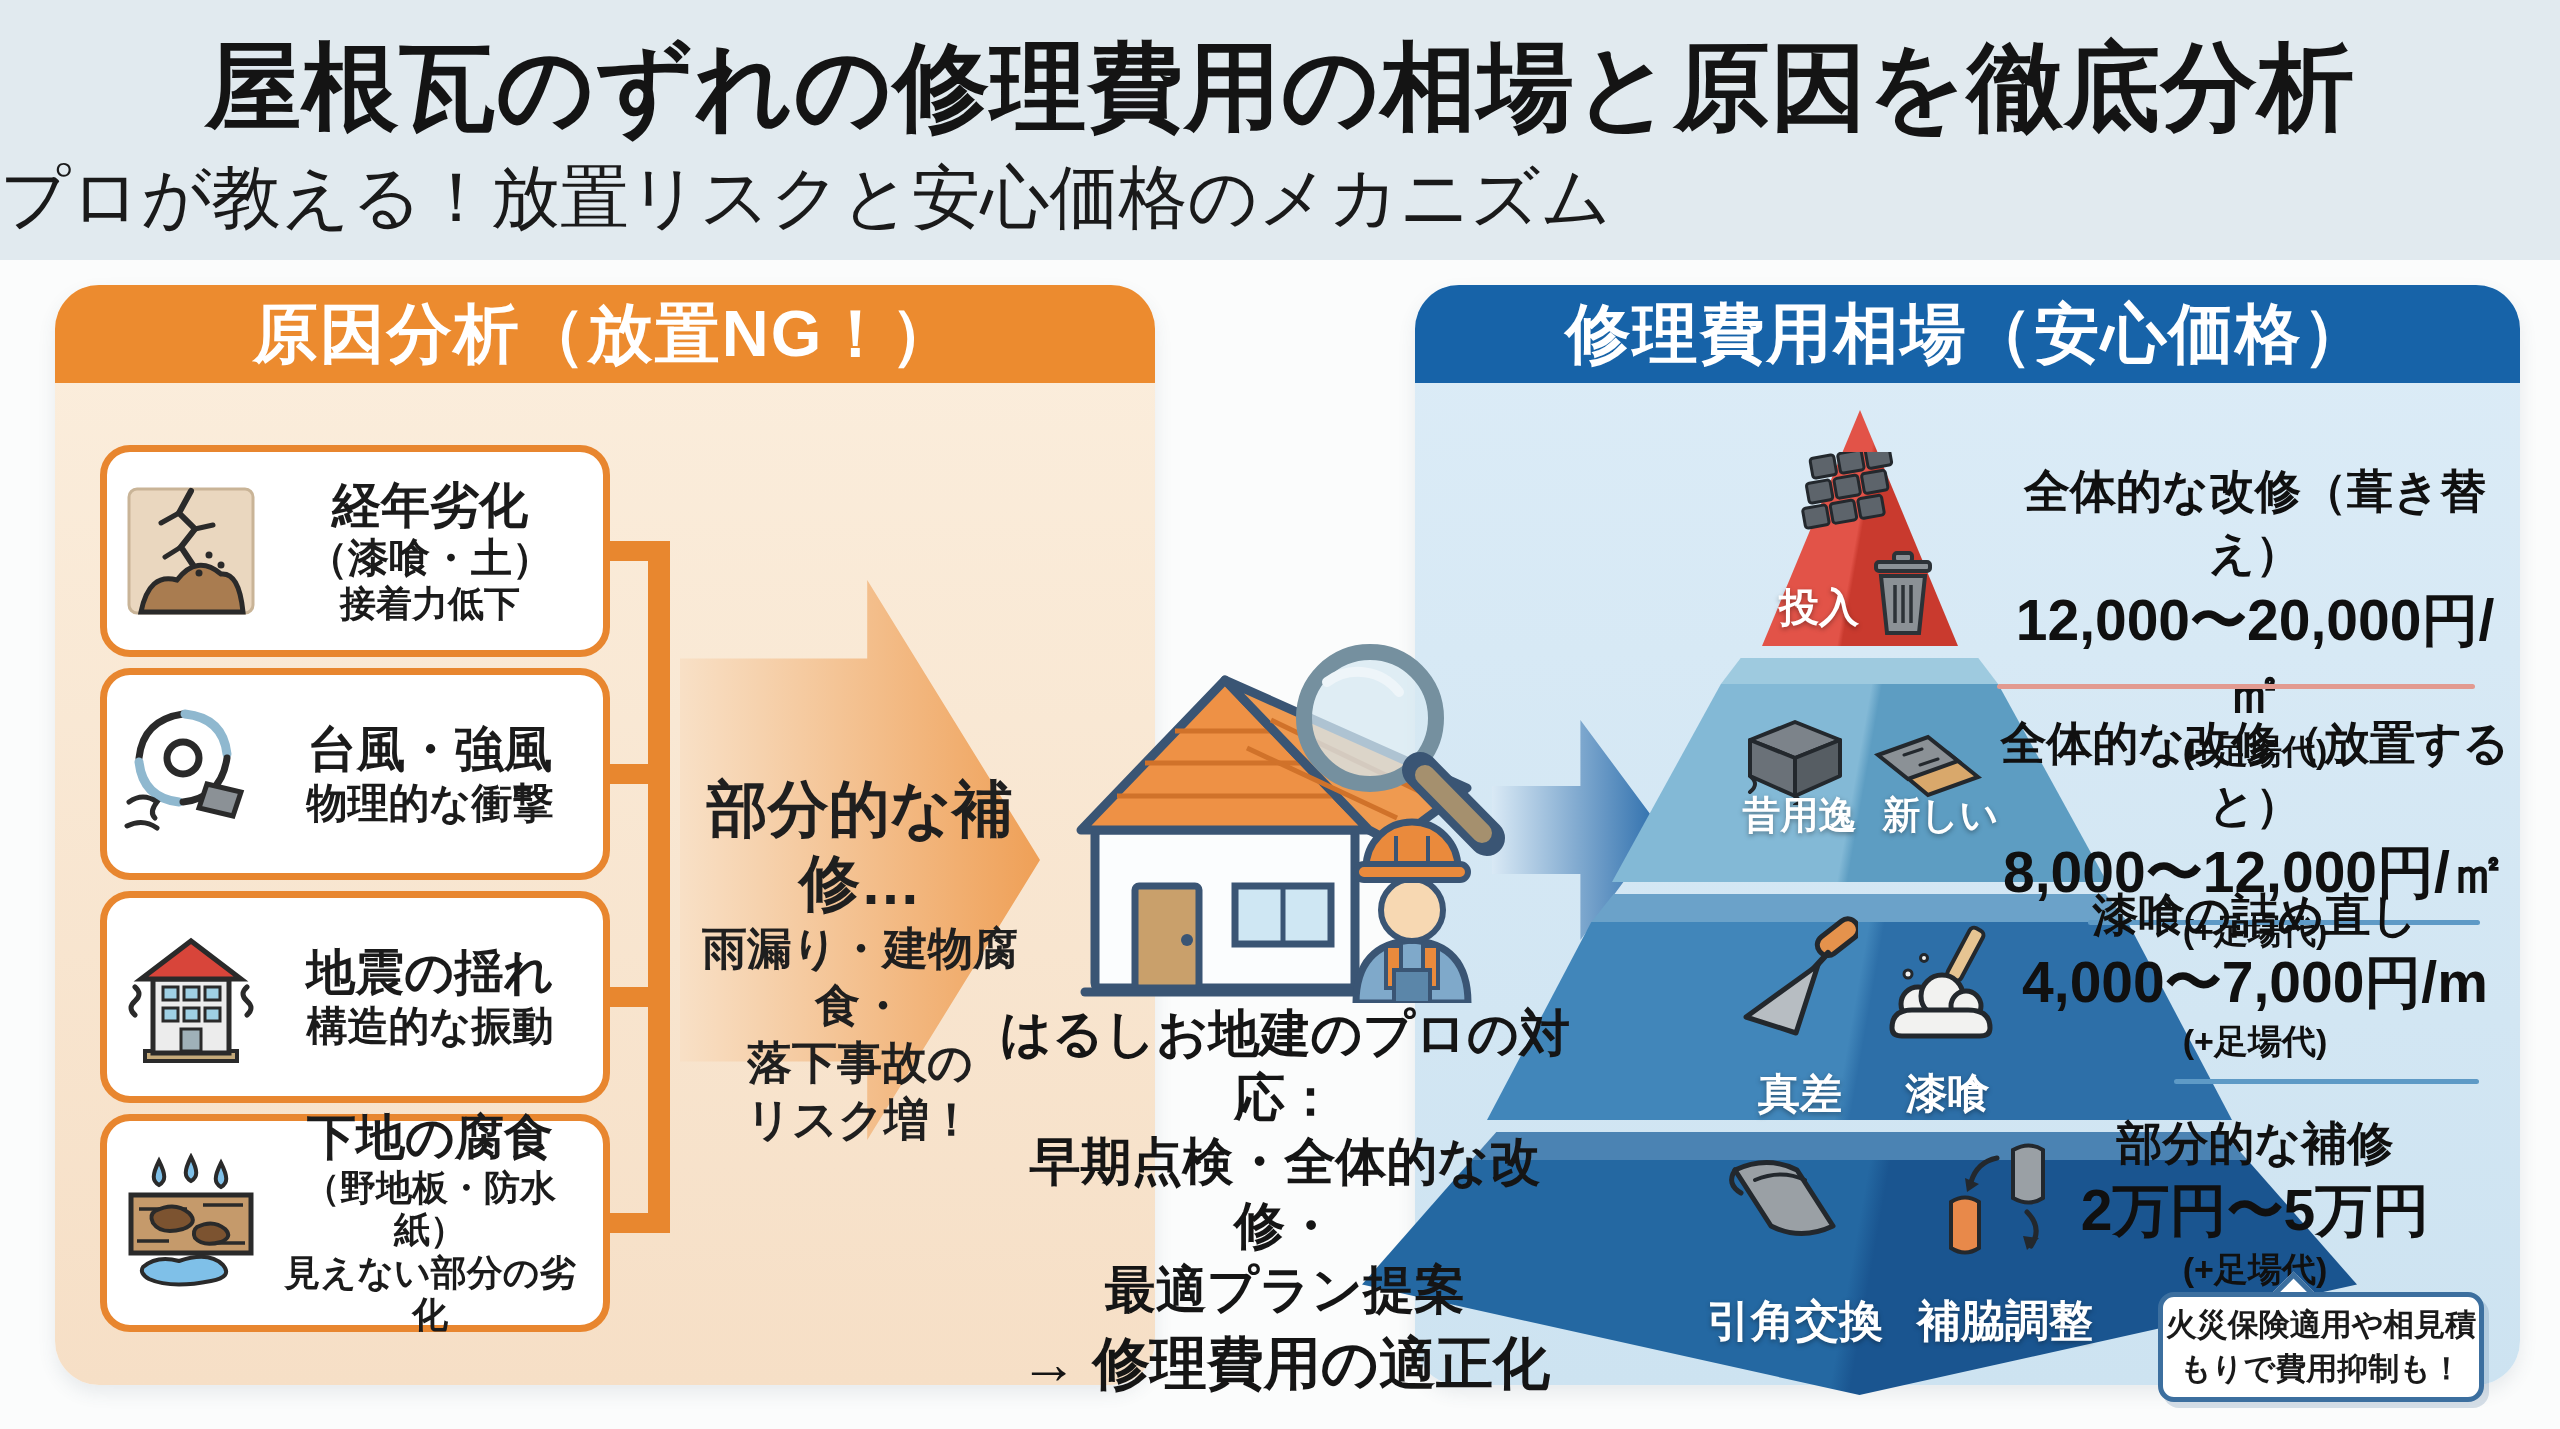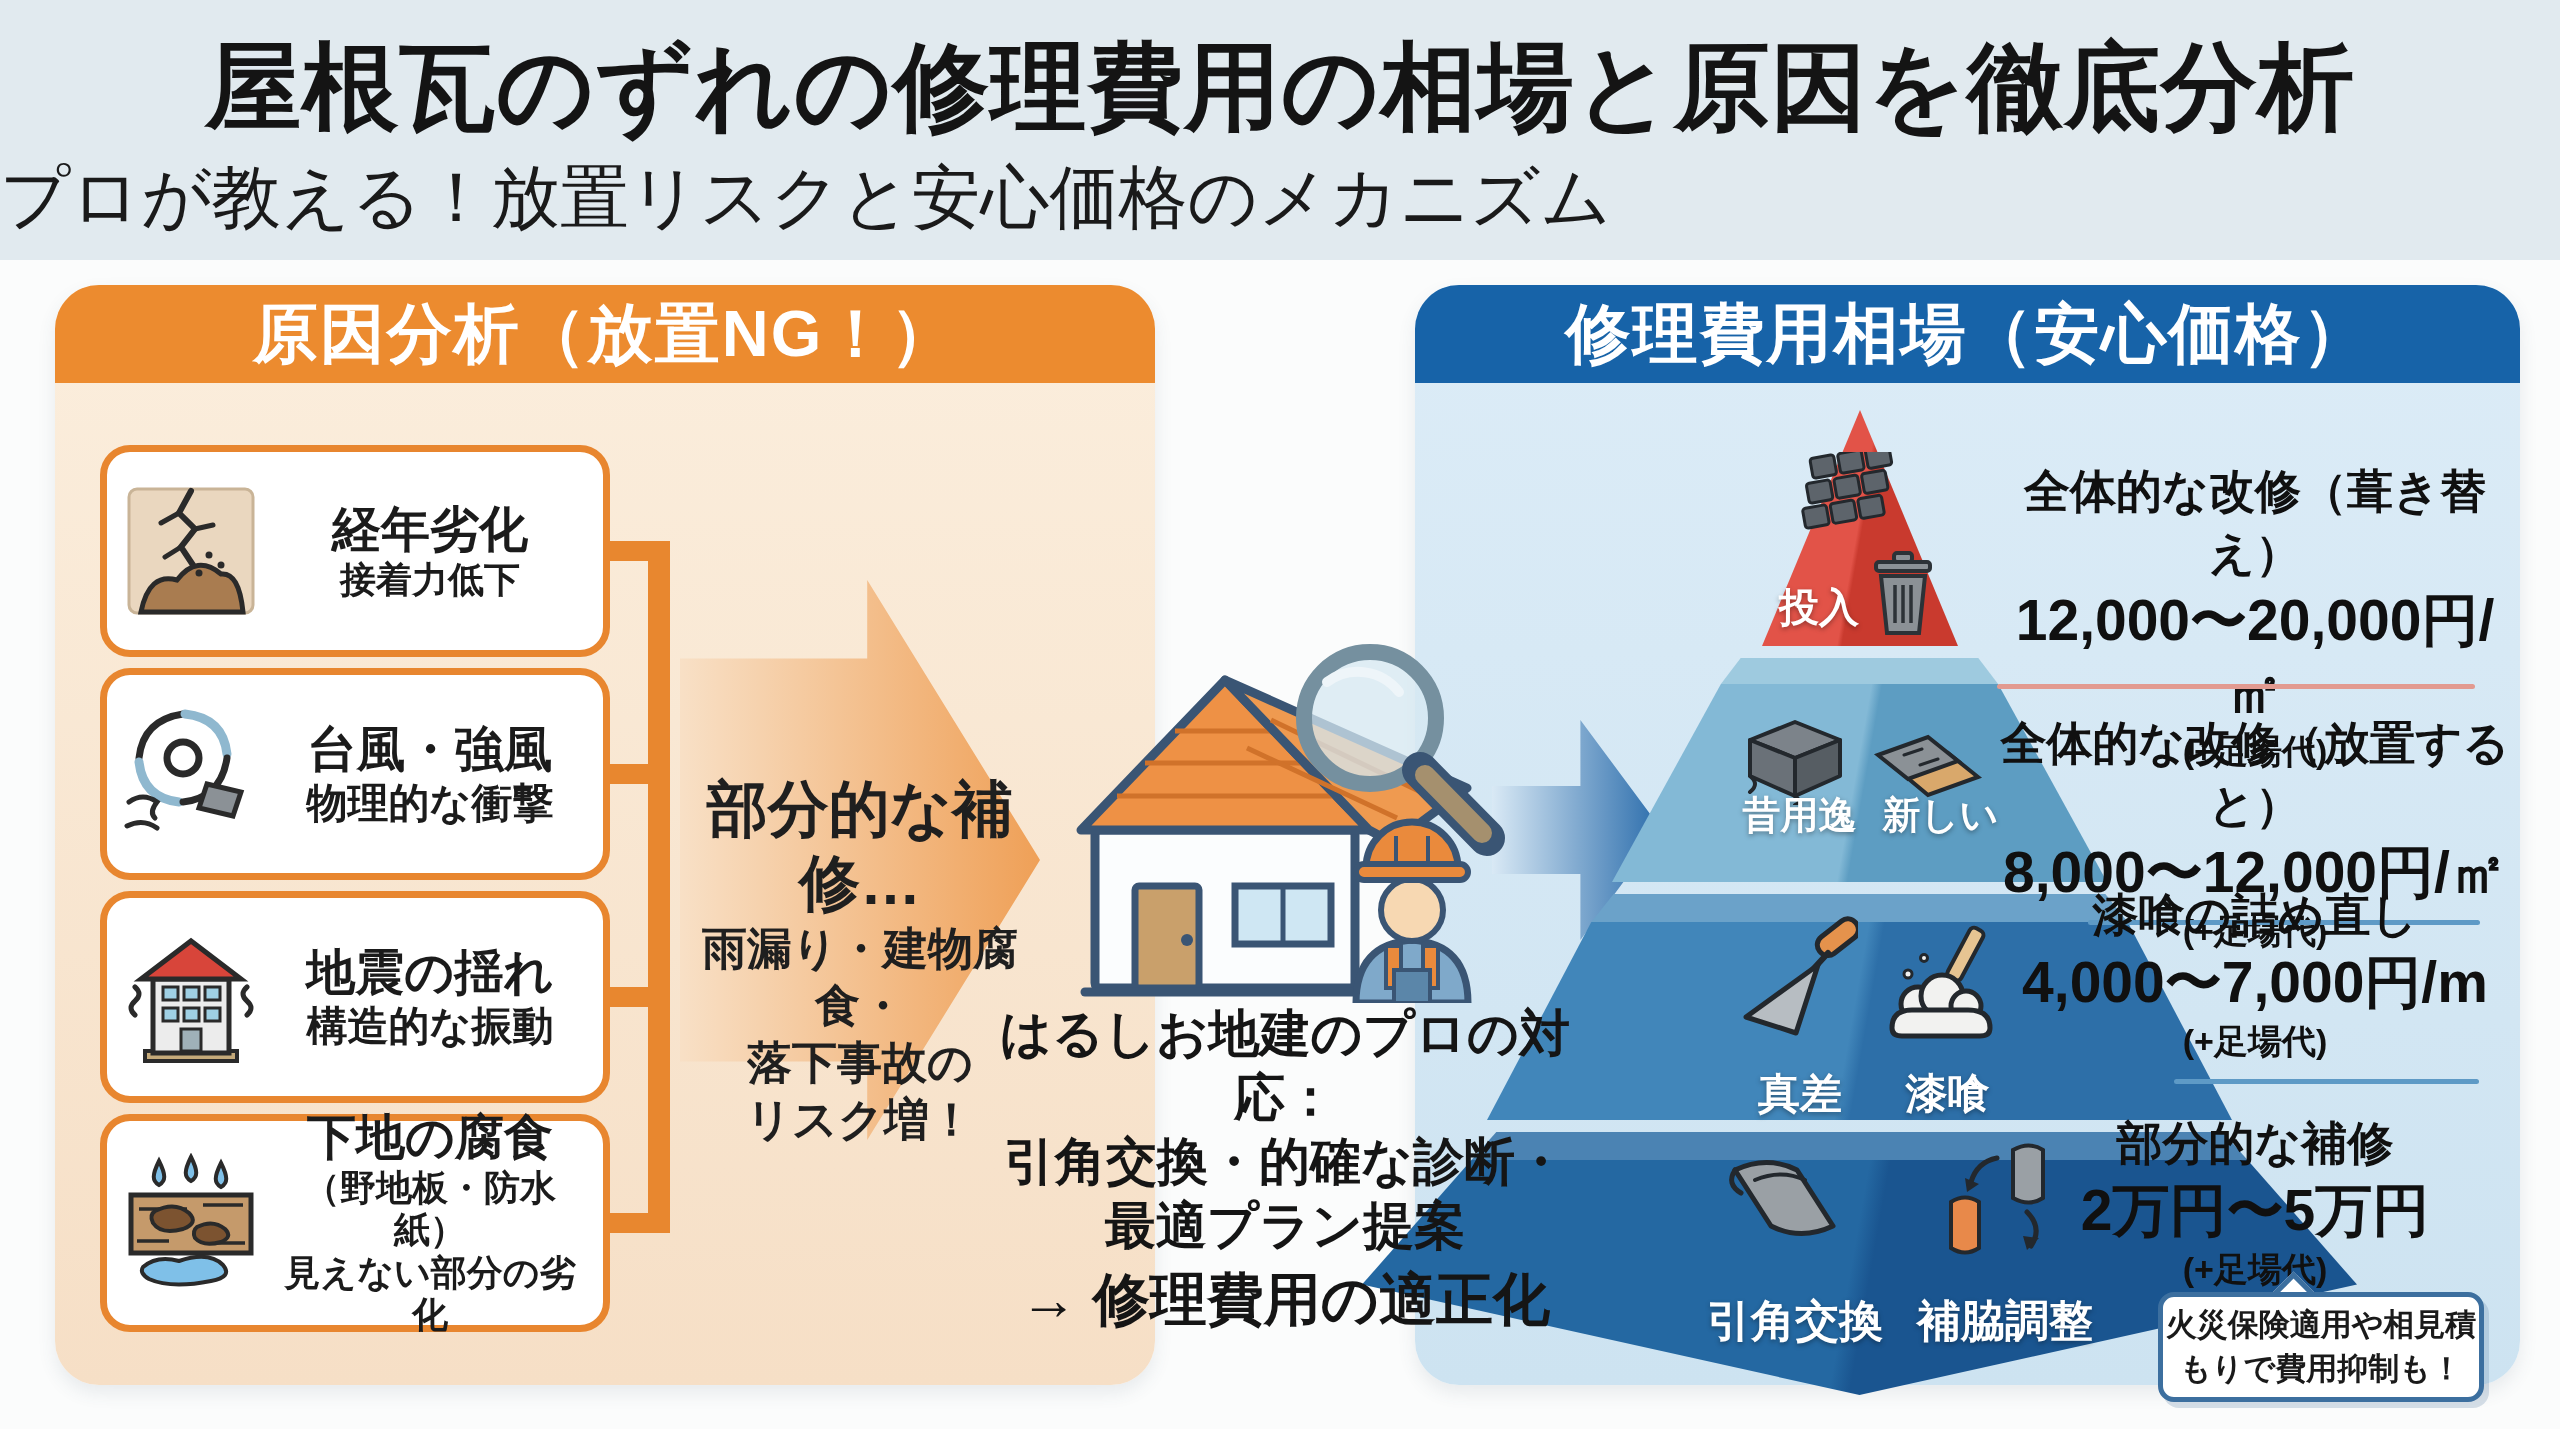--- a/index.html
+++ b/index.html
@@ -98,20 +98,21 @@
         <path d="M70,10 L58,32 L74,48 L60,66 L72,84" fill="none" stroke="#2a2a2a" stroke-width="6" stroke-linecap="round"></path>
         <path d="M58,32 L40,42 M60,66 L44,76 M74,48 L92,44" fill="none" stroke="#2a2a2a" stroke-width="5" stroke-linecap="round"></path>
         <path d="M20,131 q8,-40 36,-32 q20,-26 44,-6 q18,-2 22,38 Z" fill="#a97c50" stroke="#2a2a2a" stroke-width="5"></path>
         <circle cx="88" cy="74" r="3.5" fill="#2a2a2a"></circle>
           <circle cx="100" cy="84" r="3.5" fill="#2a2a2a"></circle>
           <circle cx="78" cy="92" r="3.5" fill="#2a2a2a"></circle>
       </svg>
     </div>
     <div class="cause-text">
       <div class="cl1">経年劣化</div>
+      <div class="cl2">（漆喰・土）</div>
       <div class="cl3">接着力低下</div>
     </div>
   </div>
 
   <div class="abs cause-box" style="top:891px;">
     <div class="cause-icon">
       <svg width="140" height="140" viewBox="0 0 140 140">
         <rect x="24" y="124" width="92" height="10" fill="#c5aa7a" stroke="#2a2a2a" stroke-width="4"></rect>
         <rect x="32" y="52" width="76" height="74" fill="#ececec" stroke="#2a2a2a" stroke-width="5"></rect>
         <polygon points="20,52 70,14 120,52" fill="#d8453a" stroke="#2a2a2a" stroke-width="5"></polygon>
@@ -347,18 +348,18 @@
         <circle cx="337" cy="292" r="31" fill="#f7d8b2" stroke="#3a5574" stroke-width="6"></circle>
         <path d="M291,250 A46,46 0 0 1 383,250 Z" fill="#ea8a3c" stroke="#3a5574" stroke-width="7"></path>
         <path d="M321,218 V248 M353,218 V248" stroke="#3a5574" stroke-width="4"></path>
         <rect x="281" y="246" width="112" height="16" rx="8" fill="#ea8a3c" stroke="#3a5574" stroke-width="6"></rect>
       </g>
     </svg>
   </div>
 
   <div class="abs pro-text">
     <div class="pt">はるしお地建のプロの対応：</div>
-    <div class="pt">引角交換・的確な診断・</div>
+    <div class="pt">早期点検・全体的な改修・</div>
     <div class="pt">最適プラン提案</div>
     <div class="pt4">→ 修理費用の適正化</div>
   </div>
 
 </div>
 
 </body></html>

